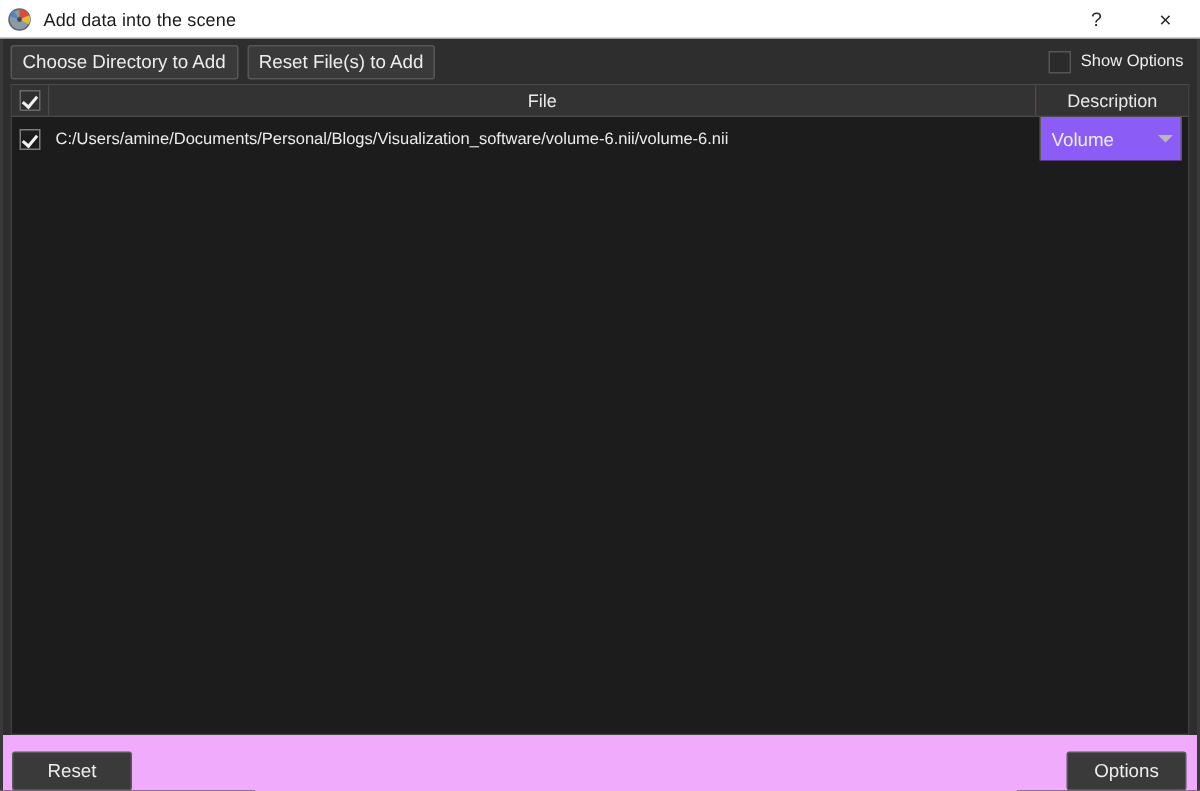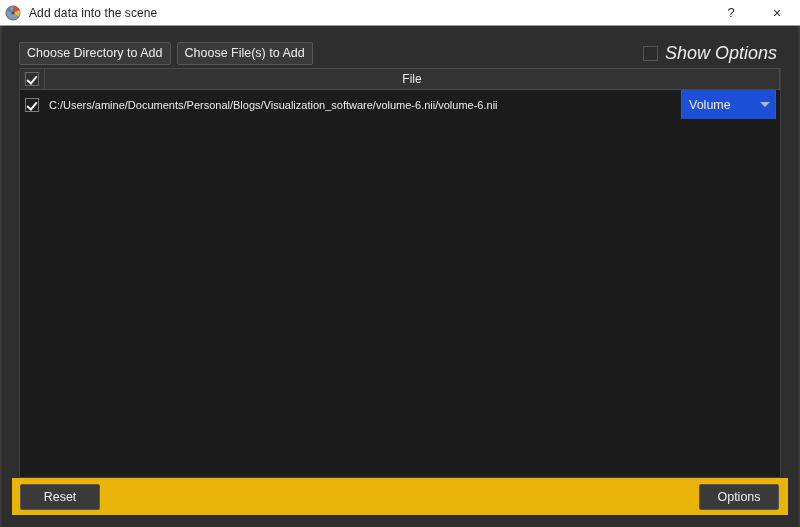--- a/index.html
+++ b/index.html
@@ -66,21 +66,21 @@
     user-select: none;
   }
   .win-btn.close { font-size: 14px; }
 
   
   .dialog-body {
     flex: 1 1 auto;
     background: #2e2e2e;
     display: flex;
     flex-direction: column;
-    padding: 12px;
+    padding: 0;
     box-sizing: border-box;
     min-height: 0;
   }
 
   
   .toolbar {
     height: 30px;
     min-height: 30px;
     display: flex;
     align-items: center;
@@ -112,23 +112,22 @@
   }
   .chk-sq {
     width: 15px;
     height: 15px;
     background: #2b2b2b;
     border: 1px solid #555555;
     box-sizing: border-box;
     flex: none;
   }
   .showopt-label {
-    font-size: 18px;
+    font-size: 11px;
     color: #ededed;
-    font-style: italic;
   }
 
   
   .table-wrap {
     flex: 1 1 auto;
     margin: 0 7px 0 7px;
     border: 1px solid #3f3f3f;
     border-top: 1px solid #4a4a4a;
     background: #1e1e1e;
     display: flex;
@@ -238,21 +237,21 @@
   .file-path {
     font-size: 11px;
     color: #ececec;
     white-space: nowrap;
     font-family: "Liberation Sans", sans-serif;
   }
 
   .combo {
     width: 95px;
     height: 42px;
-    background: #1d4ed8;
+    background: #8b5cf6;
     border: 1px solid #5a5a5a;
     border-radius: 2px;
     box-sizing: border-box;
     display: flex;
     align-items: center;
     padding: 0 5px 0 7px;
     cursor: default;
   }
   .combo-label {
     flex: 1 1 auto;
@@ -269,24 +268,24 @@
     border-right: 5px solid transparent;
     border-top: 5px solid #b9b9b9;
     margin-left: 4px;
   }
 
   
   .bottombar {
     height: 37px;
     min-height: 37px;
     display: flex;
-    align-items: center;
+    align-items: flex-end;
     padding: 0 9px 0 8px;
     box-sizing: border-box;
-    background: #eab308;
+    background: #f0abfc;
   }
   .bottom-spacer { flex: 1 1 auto; }
   .bbtn {
     background: #3a3a3a;
     border: 1px solid #575757;
     border-radius: 2px;
     color: #ededed;
     font-size: 12.5px;
     height: 26px;
     min-width: 80px;
@@ -338,34 +337,35 @@
     <div class="win-btn close">×</div>
   </div>
 
   <div class="edge-l"></div>
   <div class="edge-r"></div>
 
   <div class="dialog-body">
 
     <div class="toolbar">
       <div class="tbtn">Choose Directory to Add</div>
-      <div class="tbtn">Choose File(s) to Add</div>
+      <div class="tbtn">Reset File(s) to Add</div>
       <div class="toolbar-spacer"></div>
       <div class="showopt">
         <div class="chk-sq"></div>
         <div class="showopt-label">Show Options</div>
       </div>
     </div>
 
     <div class="table-wrap">
       <div class="thead">
         <div class="th col-check">
           <div class="hdr-check"></div>
         </div>
         <div class="th col-file">File</div>
+        <div class="th col-desc">Description</div>
       </div>
       <div class="tbody">
         <div class="trow">
           <div class="td col-check">
             <div class="row-check"></div>
           </div>
           <div class="td col-file">
             <div class="file-path">C:/Users/amine/Documents/Personal/Blogs/Visualization_software/volume-6.nii/volume-6.nii</div>
           </div>
           <div class="td col-desc">

